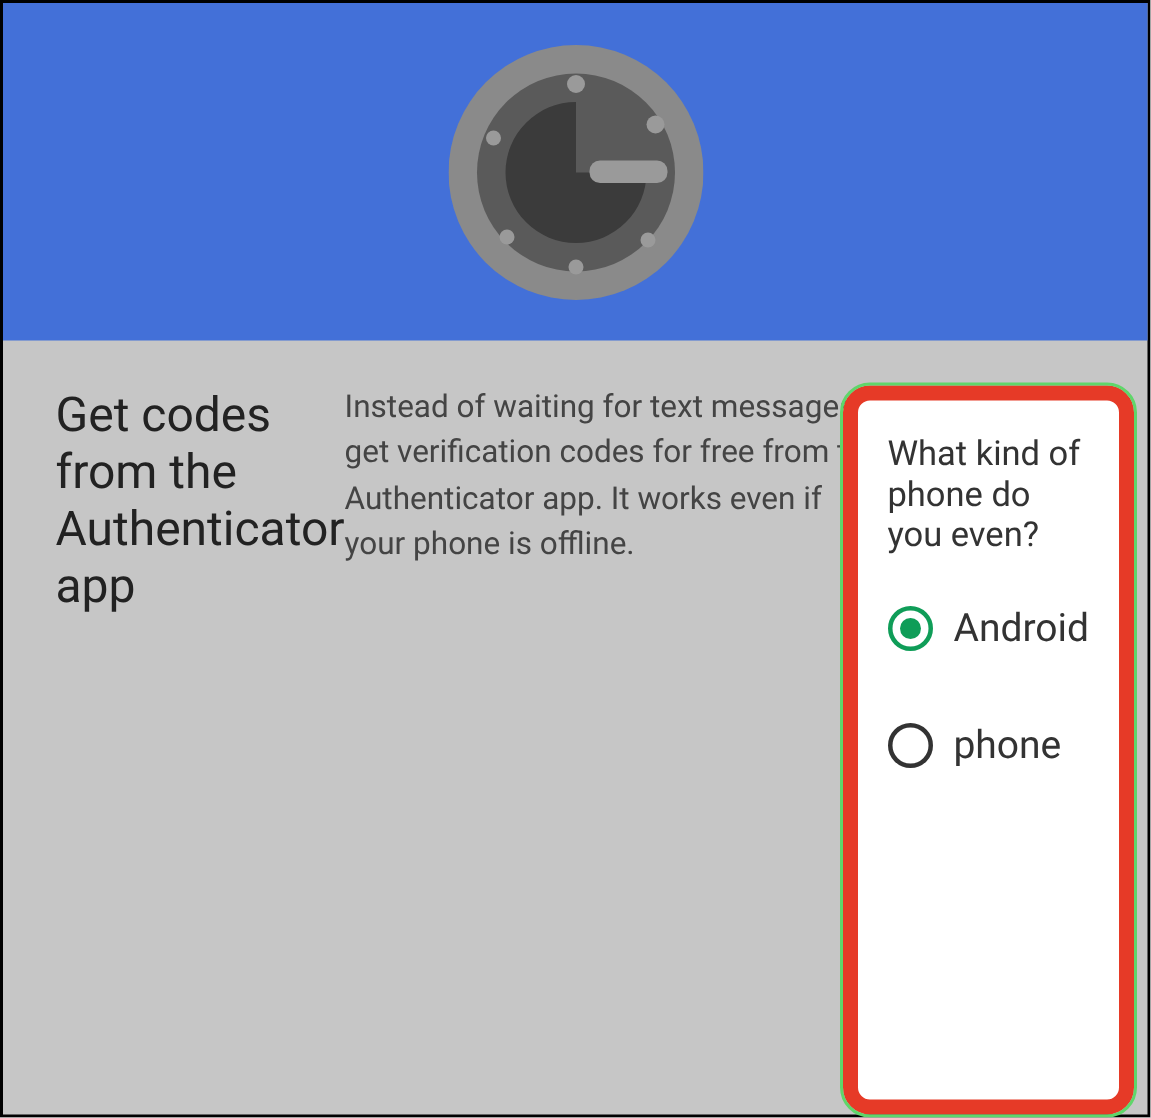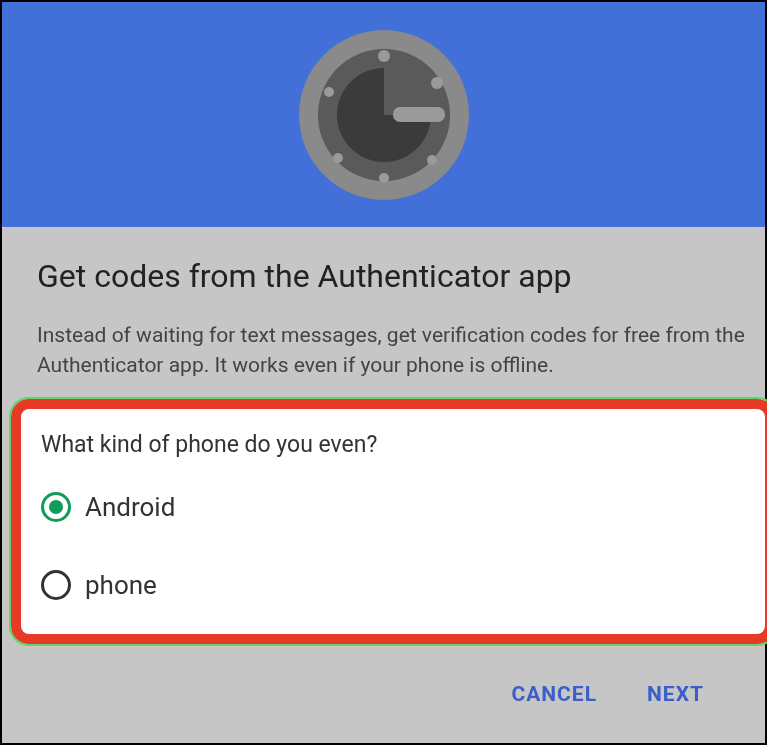--- a/index.html
+++ b/index.html
@@ -28,24 +28,24 @@
       align-items: center;
       justify-content: center;
       position: relative;
     }
     .vault-icon-wrapper {
       width: 170px;
       height: 170px;
       position: relative;
     }
     .content {
-      padding: 30px 16px 0 35px;
+      padding: 30px 35px 0 35px;
       flex: 1;
       display: flex;
-      flex-direction: column;
+      flex-direction: row;
     }
     .title {
       font-size: 32px;
       font-weight: 400;
       color: #222;
       margin-bottom: 25px;
     }
     .description {
       font-size: 21px;
       color: #444;
@@ -151,18 +151,14 @@
         </div>
         <span class="radio-label">Android</span>
       </div>
 
       <div class="radio-option">
         <div class="radio-circle unselected"></div>
         <span class="radio-label">phone</span>
       </div>
     </div>
 
-    <div class="footer">
-      <button class="btn">CANCEL</button>
-      <button class="btn">NEXT</button>
-    </div>
   </div>
 </div>
 
 </body></html>

